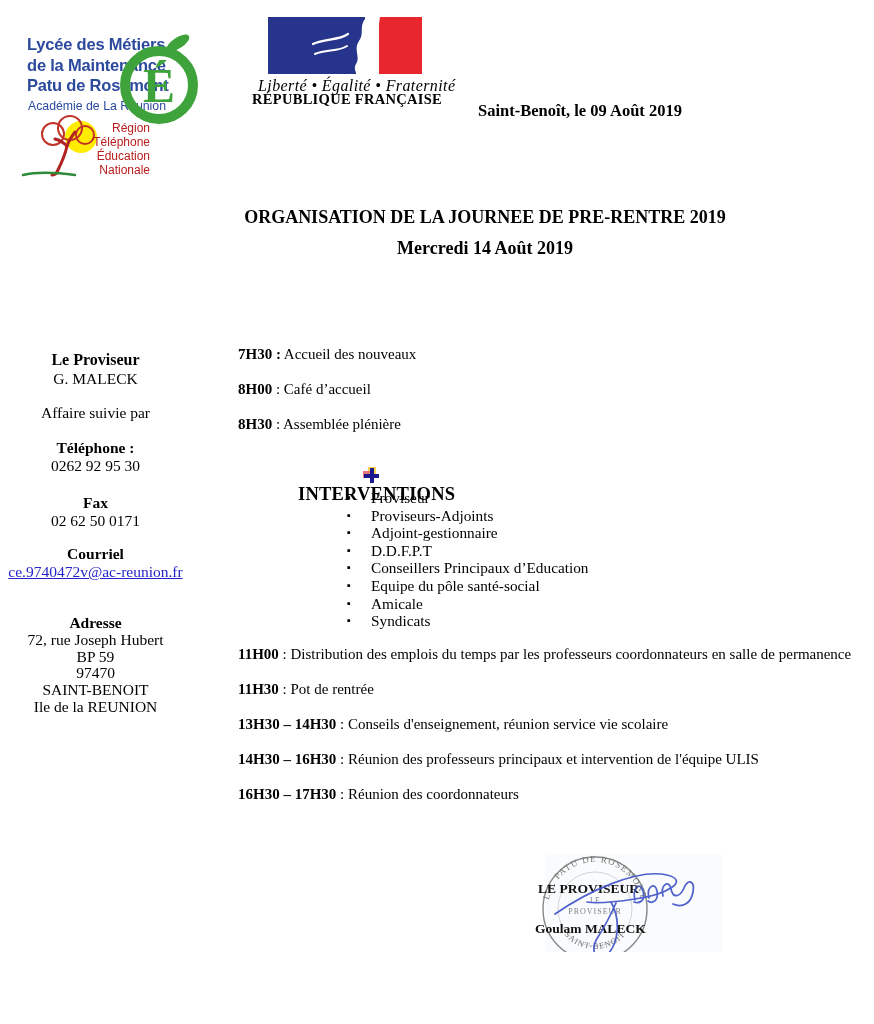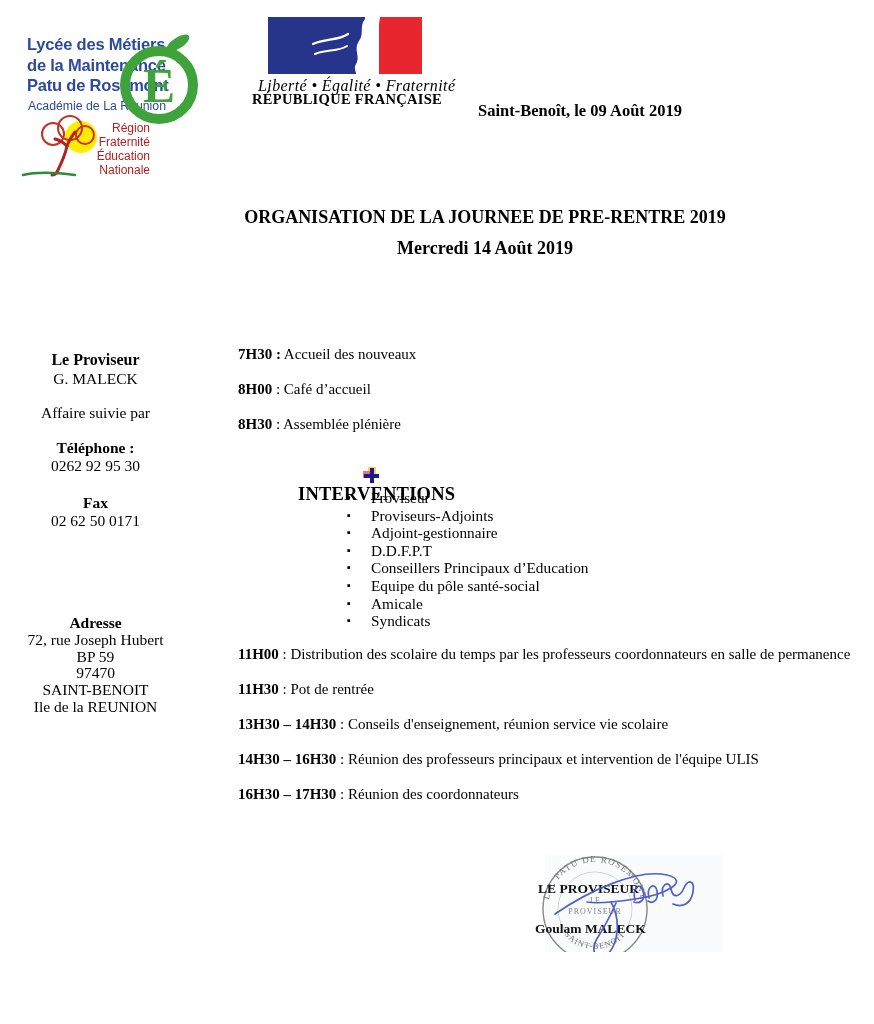--- a/index.html
+++ b/index.html
@@ -100,21 +100,21 @@
       <g fill="none" stroke="#b22222" stroke-width="3" stroke-linecap="round">
         <path d="M52,34 C50,44 46,52 42,60 C41,62 39,63 37,63"></path>
         <path d="M52,34 C54,28 57,24 60,20"></path>
         <path d="M52,34 C48,30 44,28 40,27"></path>
       </g>
       <path d="M8,63 C25,59 45,61 60,63" fill="none" stroke="#2e8b3a" stroke-width="2.5" stroke-linecap="round"></path>
     </svg>
 
     <div class="region-txt">
       <div>Région</div>
-      <div>Fraternité</div>
+      <div>Téléphone</div>
       <div>Éducation</div>
       <div>Nationale</div>
     </div>
   </div>
 
   <svg class="rep-flag" width="174" height="62" viewBox="0 0 174 62">
     <rect x="10" y="1" width="97" height="57" fill="#27348b"></rect>
     <rect x="121" y="1" width="43" height="57" fill="#e8262d"></rect>
     <path d="M109,1 C100,9 107,17 101,25 C95,34 103,41 98,48 C95,53 99,57 98,58 L117,58 C112,49 120,40 114,32 C121,25 114,16 121,8 L122,1 Z" fill="#ffffff"></path>
     <path d="M55,28 C67,22 80,25 90,18" stroke="#ffffff" stroke-width="2.2" fill="none" stroke-linecap="round"></path>
@@ -135,20 +135,24 @@
     <div>G. MALECK</div>
   </div>
   <div class="sb" id="sb-affaire">Affaire suivie par</div>
   <div class="sb" id="sb-tel">
     <div class="b">Téléphone :</div>
     <div>0262 92 95 30</div>
   </div>
   <div class="sb" id="sb-fax">
     <div class="b">Fax</div>
     <div>02 62 50 0171</div>
+  </div>
+  <div class="sb" id="sb-courriel">
+    <div class="b">Courriel</div>
+    <div><a href="#">ce.9740472v@ac-reunion.fr</a></div>
   </div>
   <div class="sb" id="sb-adresse">
     <div class="b">Adresse</div>
     <div>72, rue Joseph Hubert</div>
     <div>BP 59</div>
     <div>97470</div>
     <div>SAINT-BENOIT</div>
     <div>Ile de la REUNION</div>
   </div>
 
@@ -169,21 +173,21 @@
     <li>Proviseur</li>
     <li>Proviseurs-Adjoints</li>
     <li>Adjoint-gestionnaire</li>
     <li>D.D.F.P.T</li>
     <li>Conseillers Principaux d’Education</li>
     <li>Equipe du pôle santé-social</li>
     <li>Amicale</li>
     <li>Syndicats</li>
   </ul>
 
-  <div class="row" id="row-1100"><span class="b">11H00</span><span> : Distribution des scolaire du temps par les professeurs coordonnateurs en salle de permanence</span></div>
+  <div class="row" id="row-1100"><span class="b">11H00</span><span> : Distribution des emplois du temps par les professeurs coordonnateurs en salle de permanence</span></div>
   <div class="row" id="row-1130"><span class="b">11H30</span><span> : Pot de rentrée</span></div>
   <div class="row" id="row-1330"><span class="b">13H30 – 14H30</span><span> : Conseils d'enseignement, réunion service vie scolaire</span></div>
   <div class="row" id="row-1430"><span class="b">14H30 – 16H30</span><span> : Réunion des professeurs principaux et intervention de l'équipe ULIS</span></div>
   <div class="row" id="row-1630"><span class="b">16H30 – 17H30</span><span> : Réunion des coordonnateurs</span></div>
 
   <div class="sig-block">
     <svg width="235" height="140" viewBox="0 0 235 140">
       <rect x="30" y="3" width="178" height="120" fill="#eef3f7" opacity="0.35"></rect>
       <g opacity="0.8">
         <circle cx="80" cy="57" r="52" stroke="#6a6a6a" stroke-width="1.4" fill="none"></circle>

